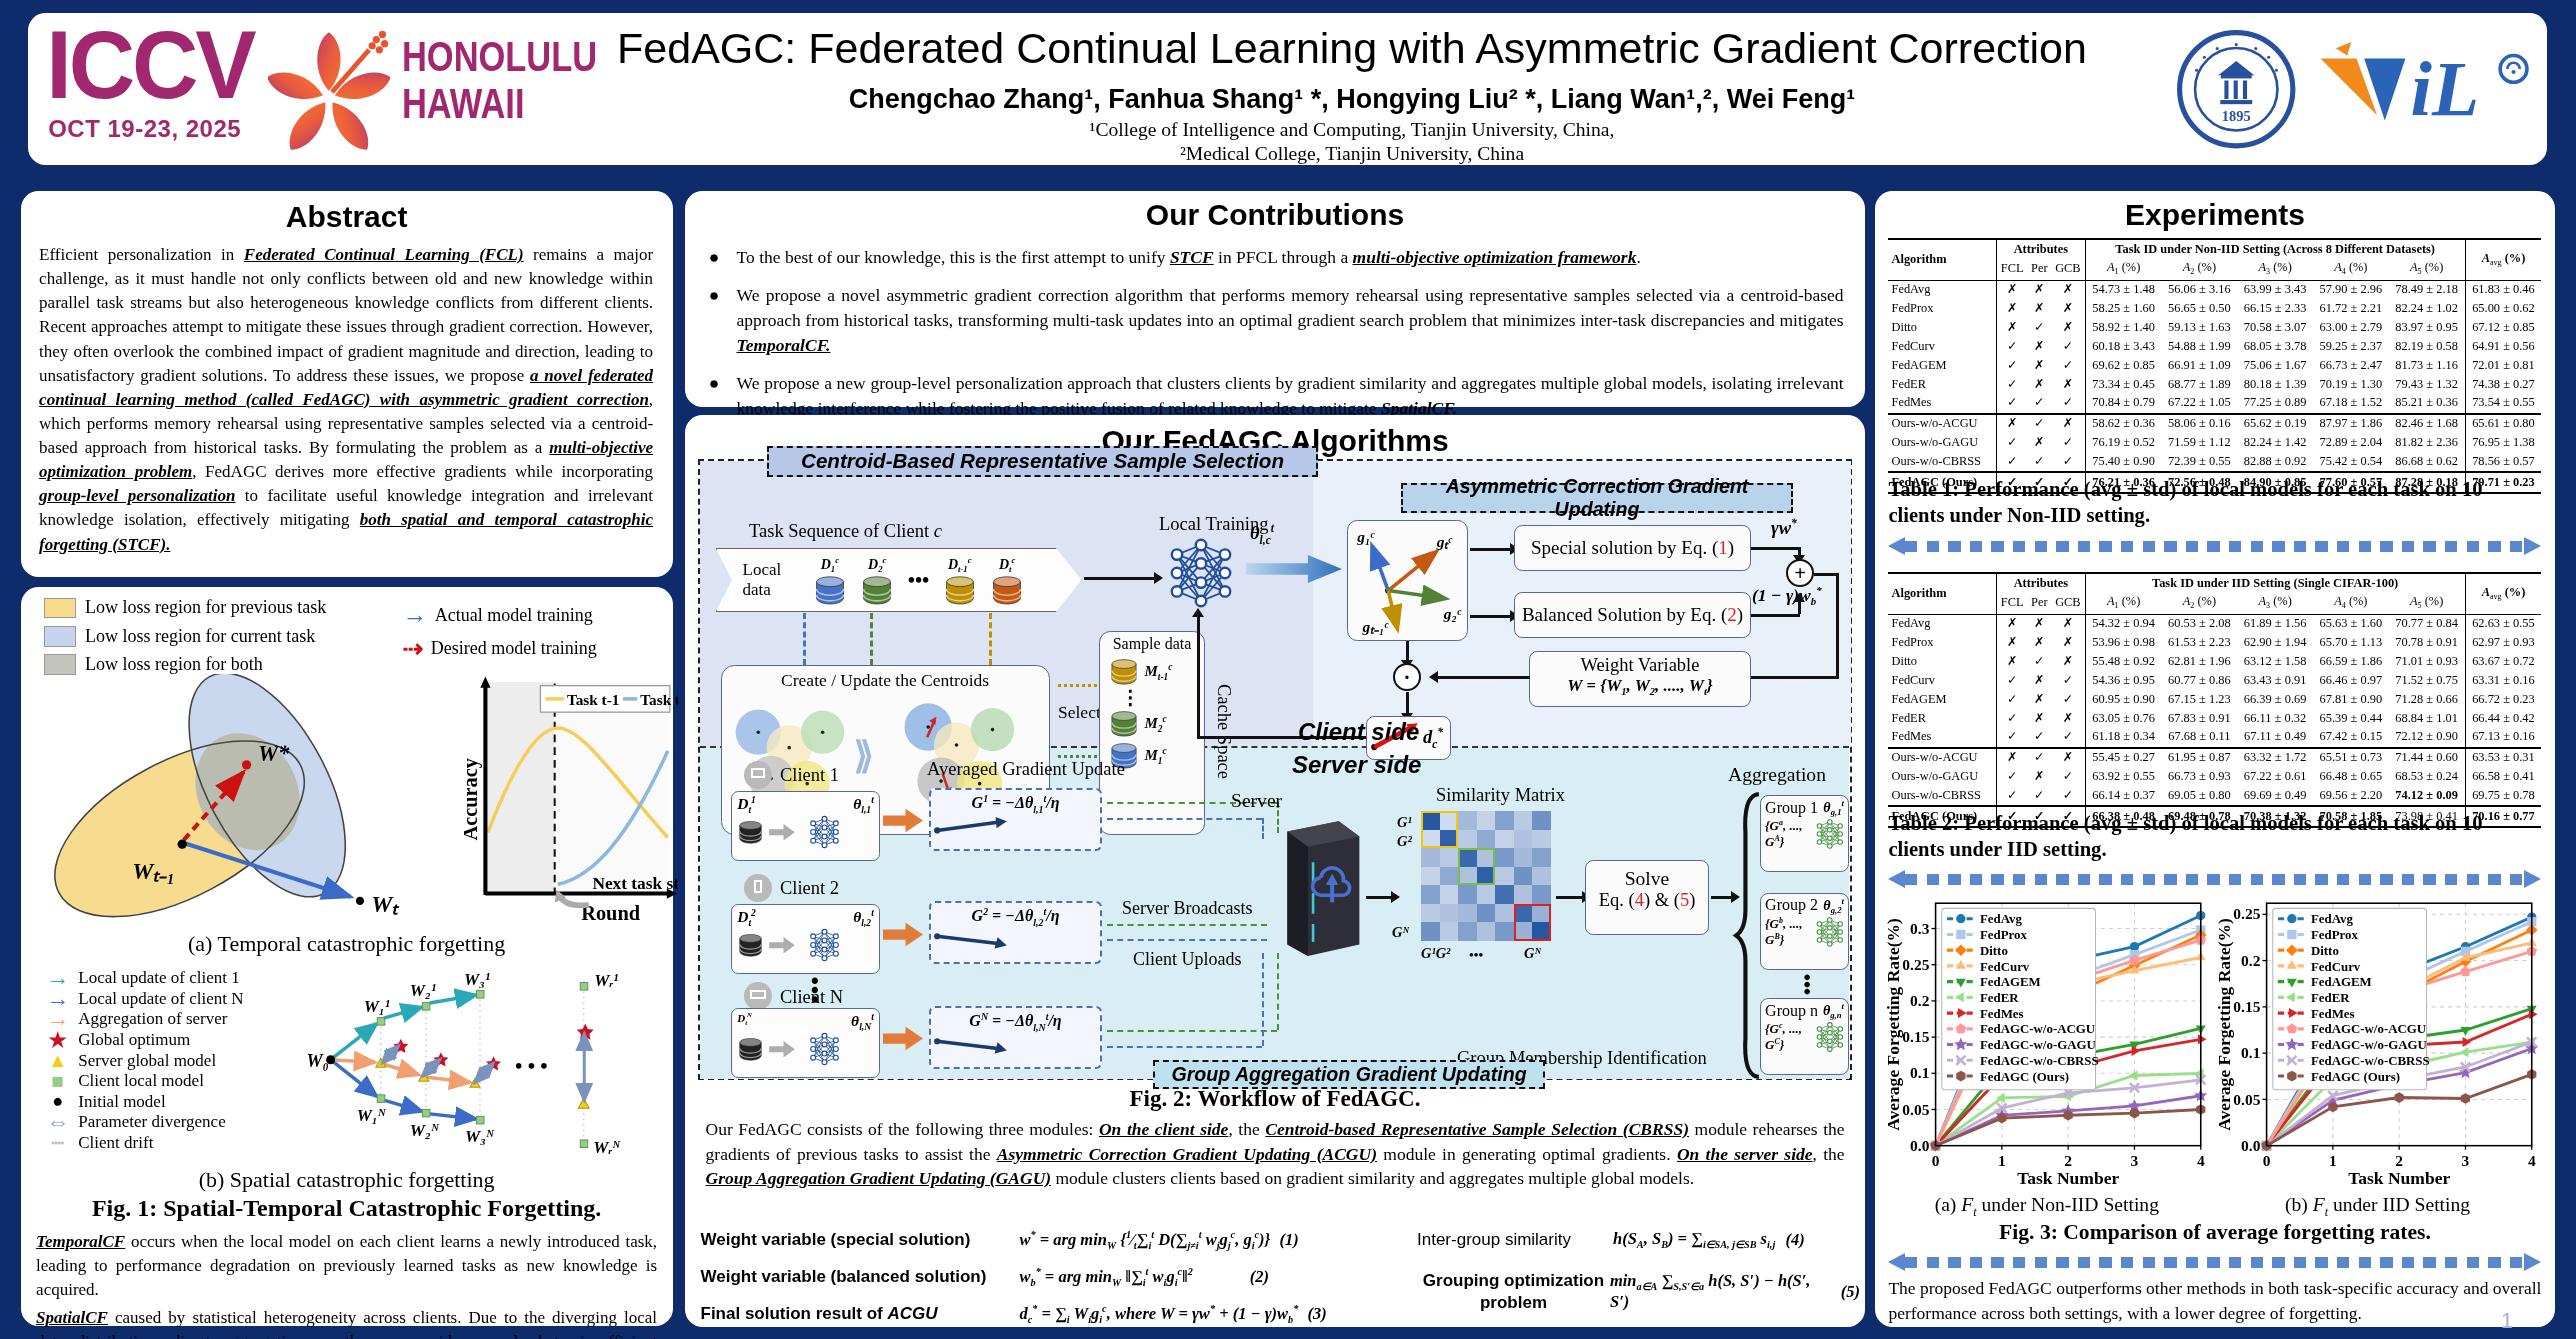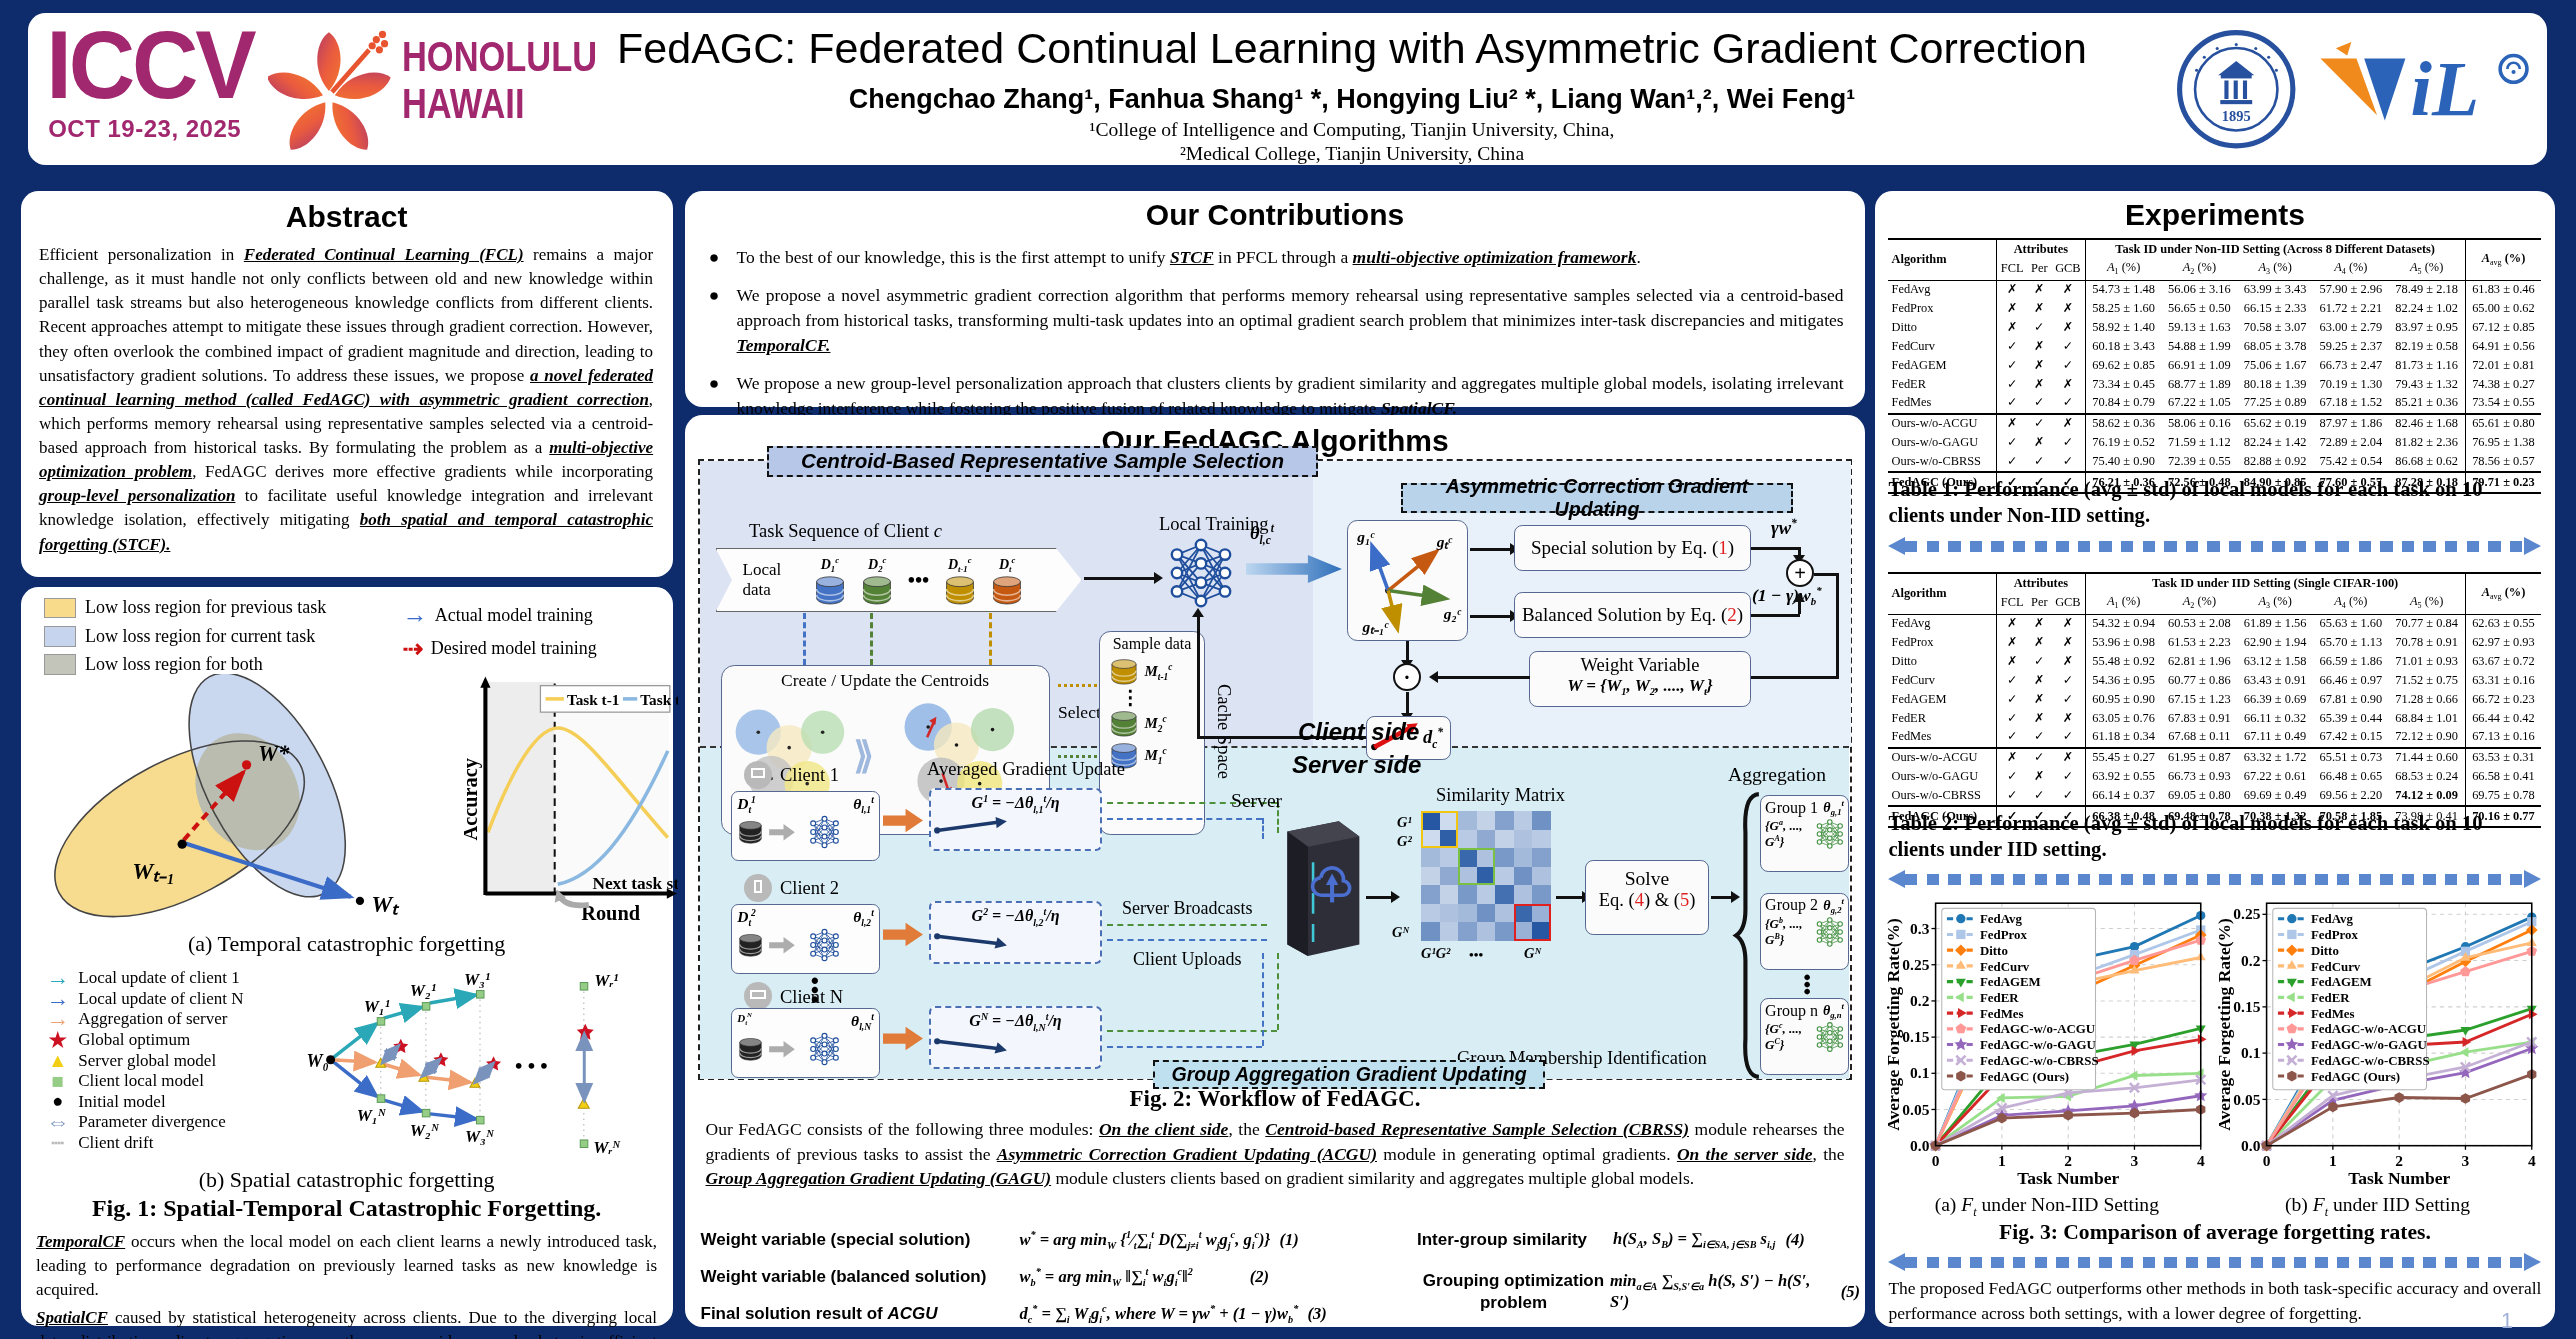--- a/index.html
+++ b/index.html
@@ -1095,21 +1095,21 @@
         <span class="math" style="font-size:16.5px;margin-left:57px">(2)</span>
       </div>
       <div style="display:flex;align-items:center;height:37px">
         <span class="sans" style="font-weight:bold;font-size:17px;width:319px"><span class="">Final solution result of </span><span class="itl">ACGU</span></span>
         <span class="math" style="font-size:16.5px"><span class="">d</span><span class="sub">c</span><span class="sup">*</span><span class=""> = ∑</span><span class="sub">i</span><span class=""> W</span><span class="sub">i</span><span class="">g</span><span class="sub">i</span><span class="sup">c</span><span class="">, where W = γw</span><span class="sup">*</span><span class=""> + (1 − γ)w</span><span class="sub">b</span><span class="sup">*</span></span>
         <span class="math" style="font-size:16.5px;margin-left:9.3px">(3)</span>
       </div>
     </div>
     <div class="abs" style="left:732px;top:806px;width:443px">
       <div style="display:flex;align-items:center;height:37px">
-        <span class="sans" style="font-weight:bold;font-size:17px;width:196px"><span class="">Inter-group similarity</span></span>
+        <span class="sans" style="font-weight:normal;font-size:17px;width:196px"><span class="">Inter-group similarity</span></span>
         <span class="math" style="font-size:16.5px"><span class="">h(S</span><span class="sub">A</span><span class="">, S</span><span class="sub">B</span><span class="">) = ∑</span><span class="sub">i∈SA, j∈SB</span><span class=""> s</span><span class="sub">i,j</span></span>
         <span class="math" style="font-size:16.5px;margin-left:10.3px">(4)</span>
       </div>
       <div style="display:flex;align-items:center;height:67px">
         <span class="sans" style="font-weight:bold;font-size:17px;width:196px;text-align:center;line-height:1.25"><span class="">Grouping optimization problem</span></span>
         <span class="math" style="font-size:16.5px"><span class="">min</span><span class="sub">a∈A</span><span class=""> ∑</span><span class="sub">S,S′∈a</span><span class=""> h(S, S′) − h(S′, S′)</span></span>
         <span class="math" style="font-size:16.5px;margin-left:10.3px">(5)</span>
       </div>
     </div>
   </section>

